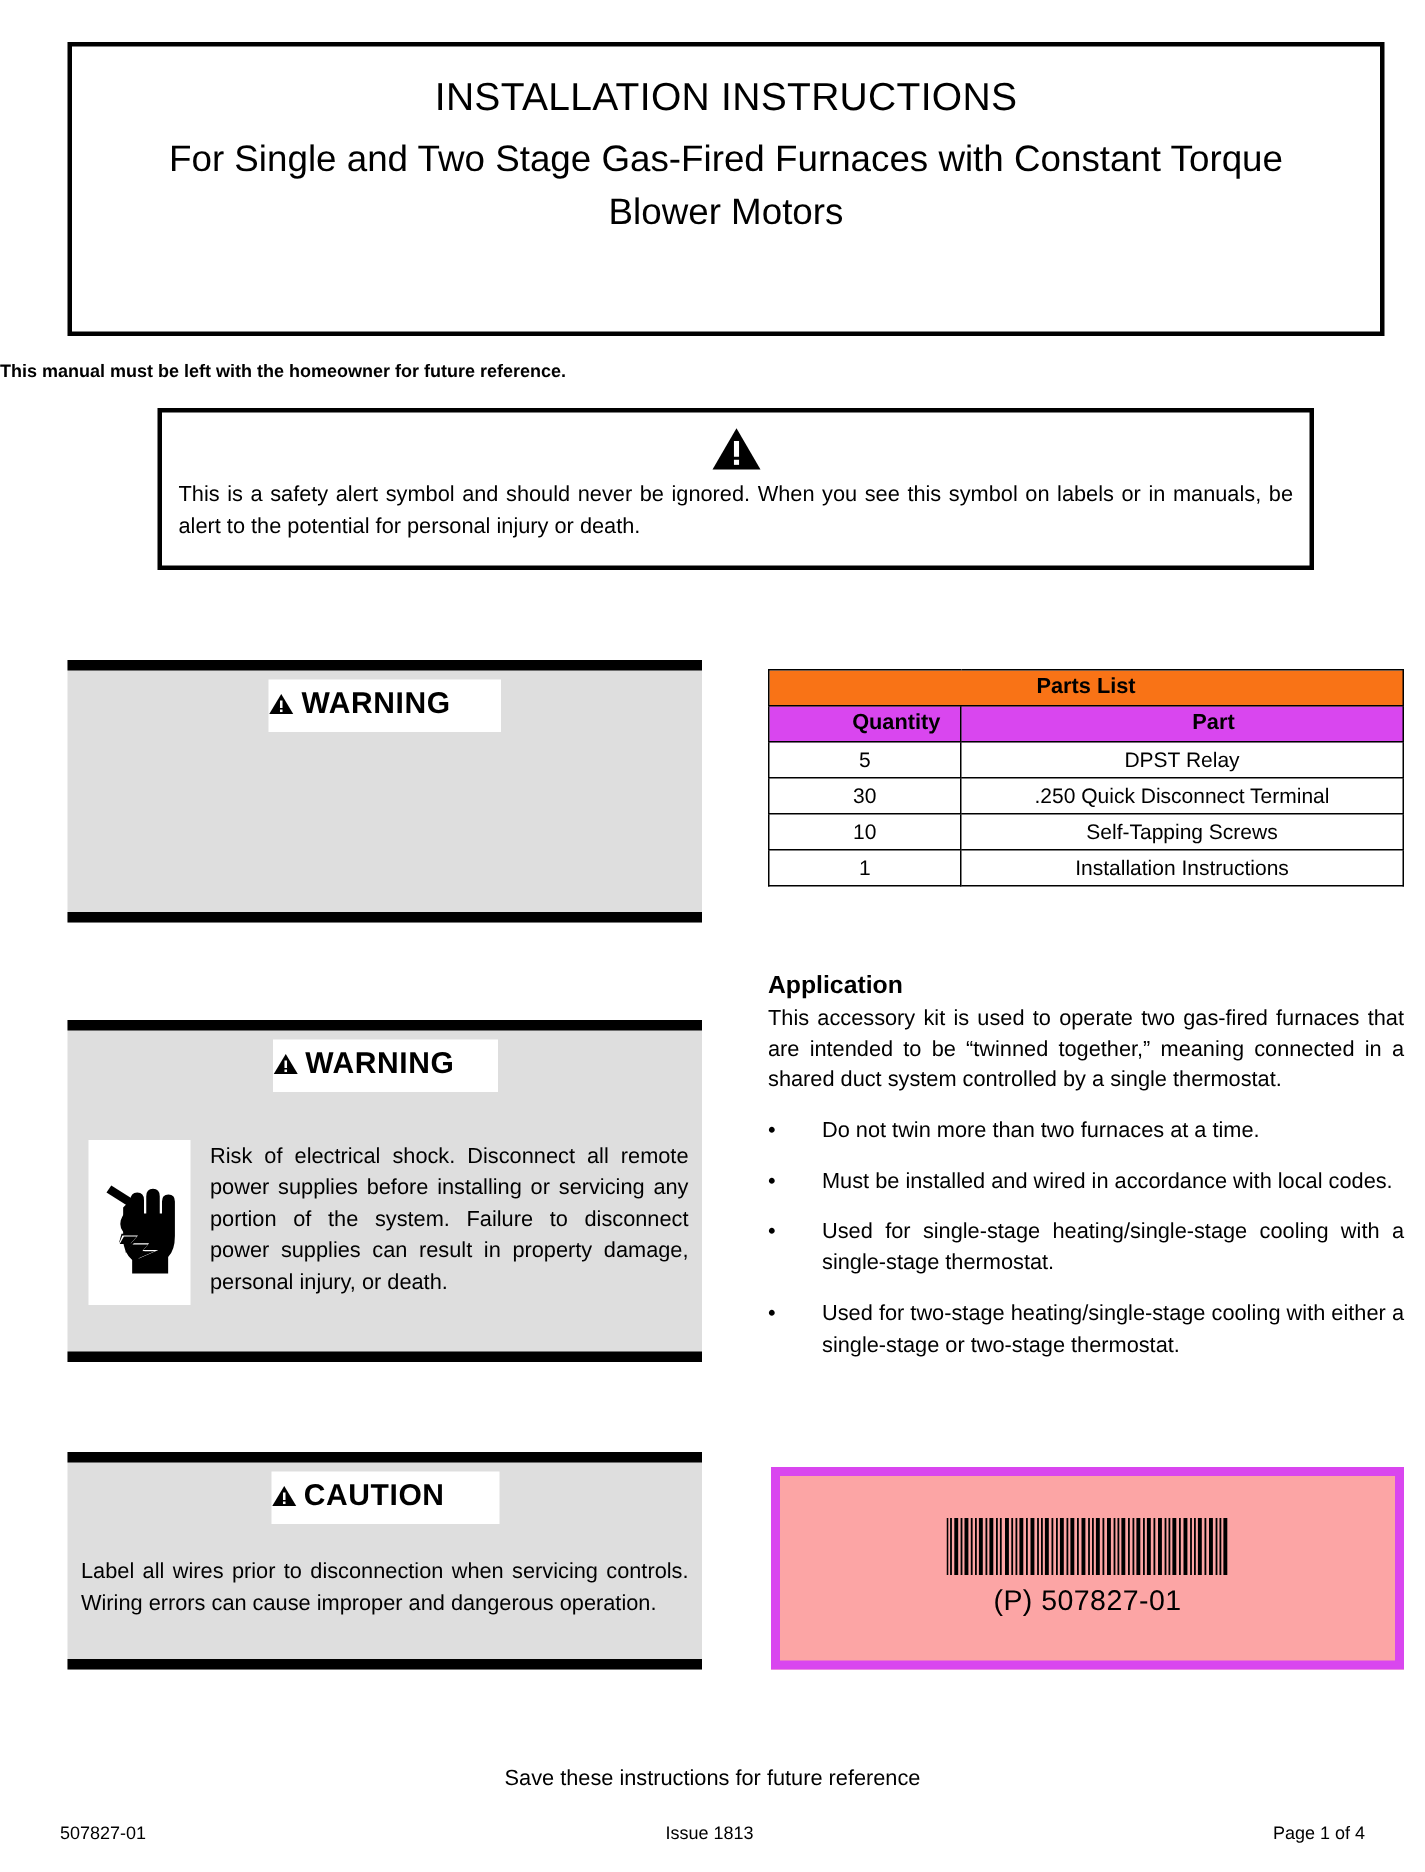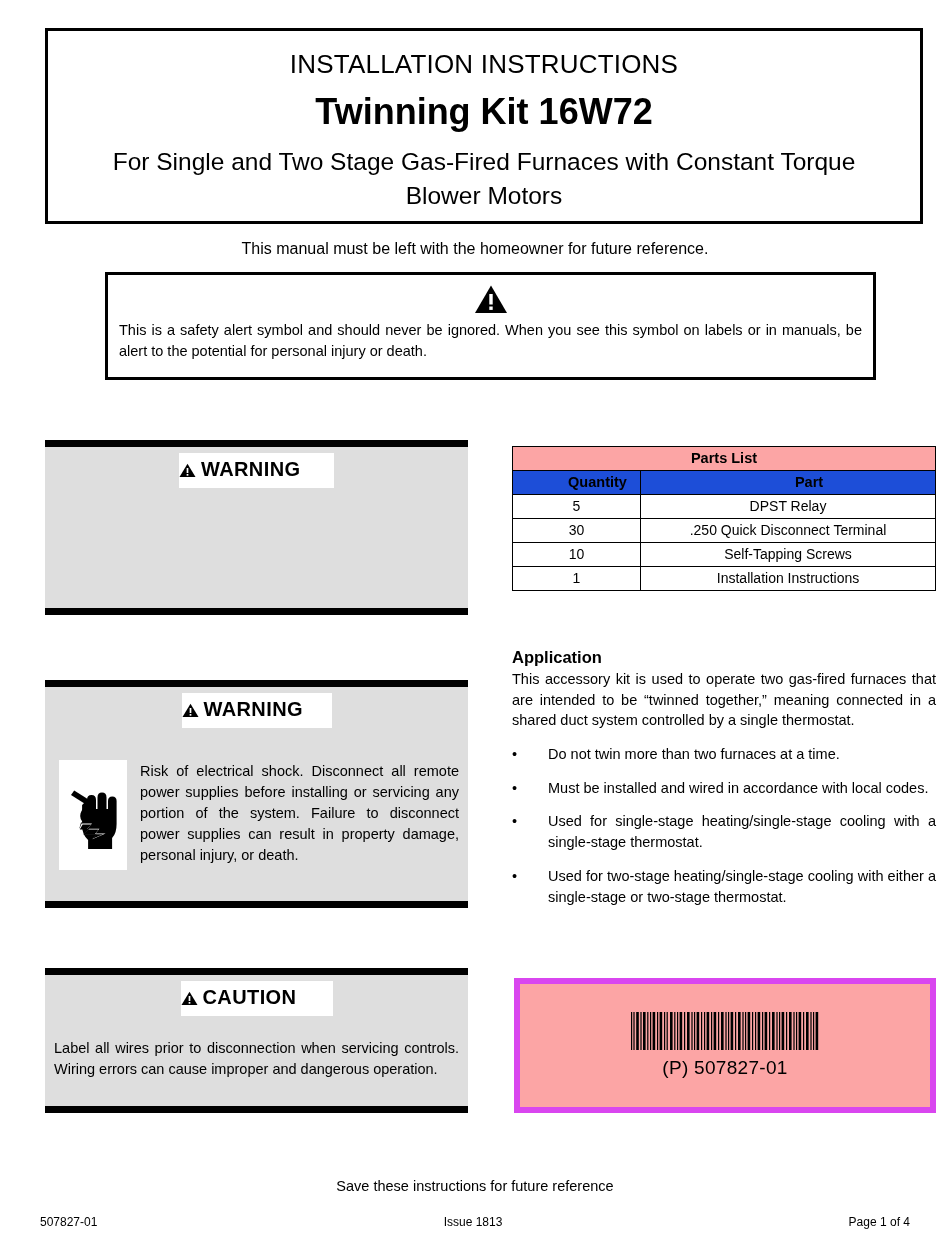--- a/index.html
+++ b/index.html
@@ -46,23 +46,22 @@
     margin-top: 8px;
     padding: 0 27px;
   }
 
   
   #homeowner-note {
     position: absolute;
     left: 0;
     top: 240px;
     width: 950px;
-    text-align: center;
-    font-size: 16px;
-    font-weight: normal;
+    font-size: 12px;
+    font-weight: bold;
   }
 
   
   #safety-alert-box {
     position: absolute;
     left: 105px;
     top: 272px;
     width: 771px;
     height: 108px;
     border: 3px solid #000;
@@ -156,25 +155,25 @@
   #parts-list-table td, #parts-list-table th {
     border: 1.6px solid #000;
     text-align: center;
     padding: 3px 2px 4px 2px;
     background: #fff;
     font-weight: normal;
   }
   #parts-list-table th.table-title {
     font-weight: bold;
     font-size: 14.5px;
-    background: #fca5a5;
+    background: #f97316;
   }
   #parts-list-table th.col-head {
     font-weight: bold;
-    background: #1d4ed8;
+    background: #d946ef;
     font-size: 14.5px;
     padding-left: 44px;
   }
   #parts-list-table td.qty-cell { width: 128px; }
 
   
   #application-section {
     position: absolute;
     left: 512px;
     top: 648px;
@@ -250,21 +249,20 @@
     display: flex;
     justify-content: space-between;
     font-size: 12px;
   }
 </style>
 </head>
 <body>
 
 <div id="title-box">
   <div id="title-line1">INSTALLATION INSTRUCTIONS</div>
-  <div id="title-line2">Twinning Kit 16W72</div>
   <div id="title-line3">For Single and Two Stage Gas-Fired Furnaces with Constant Torque Blower Motors</div>
 </div>
 
 <div id="homeowner-note">This manual must be left with the homeowner for future reference.</div>
 
 <div id="safety-alert-box">
   <div id="safety-alert-symbol">
     <svg width="34" height="31" viewBox="0 0 34 31">
       <path d="M17 1.5 L33 29 L1 29 Z" fill="#000000"></path>
       <rect x="15.3" y="10" width="3.4" height="10.5" fill="#ffffff"></rect>

